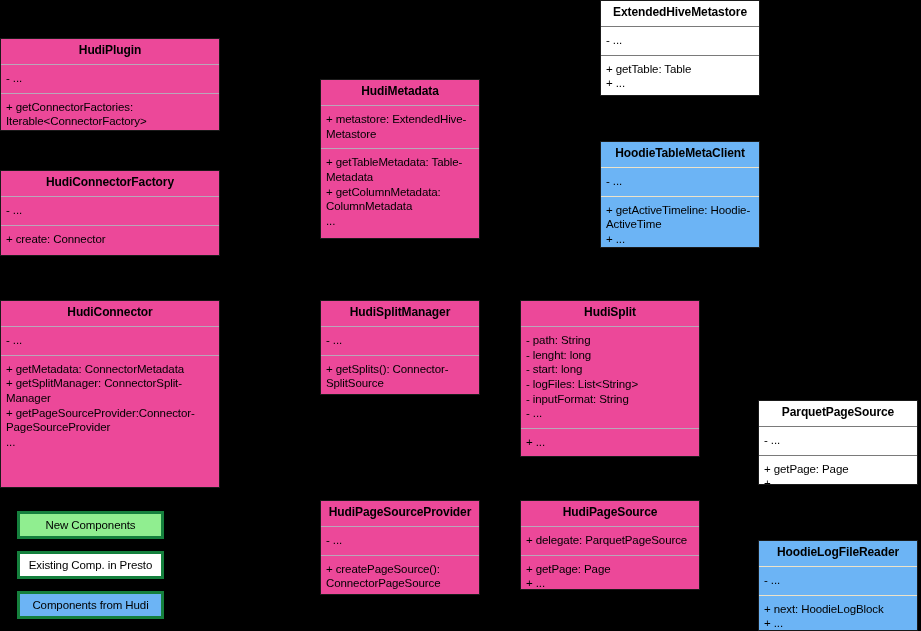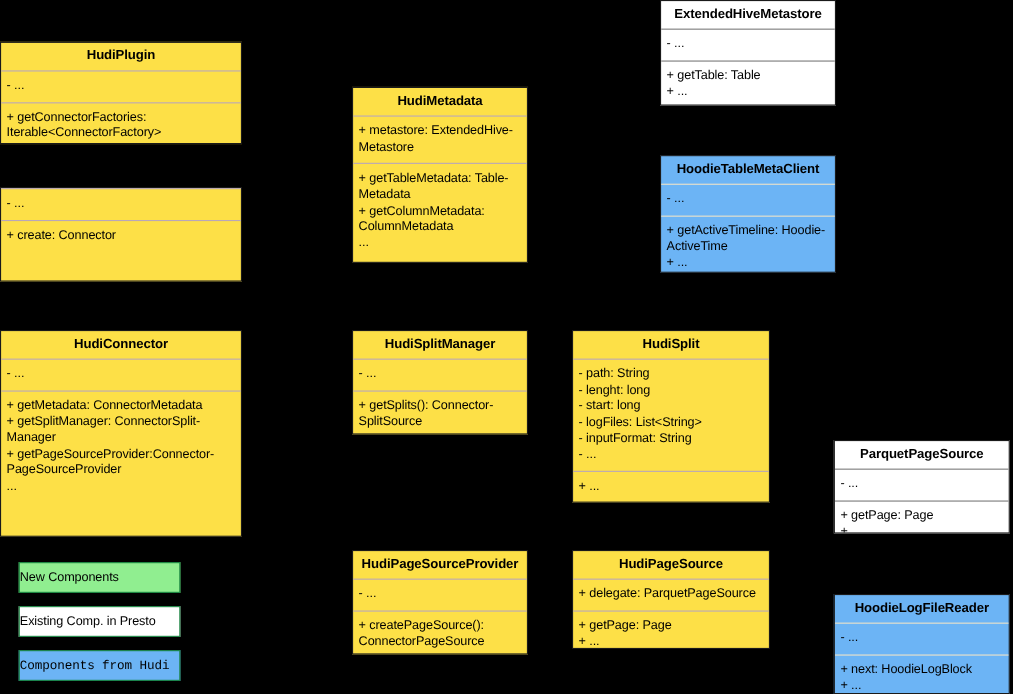--- a/index.html
+++ b/index.html
@@ -21,21 +21,21 @@
     width: 921px;
     height: 631px;
   }
   .uml-class {
     position: absolute;
     box-sizing: border-box;
     border: 1px solid #1a1a1a;
     background: #90ee90;
     overflow: hidden;
   }
-  .uml-class.green  { background: #fde047; }
+  .uml-class.green  { background: #ec4899; }
   .uml-class.white  { background: #ffffff; }
   .uml-class.blue   { background: #6cb4f5; }
 
   .uml-title {
     font-size: 12px;
     font-weight: bold;
     text-align: center;
     padding: 5px 4px 6px 4px;
     line-height: 1.15;
     letter-spacing: -0.1px;
@@ -56,24 +56,24 @@
   }
   .uml-compartment .row {
     white-space: pre-wrap;
     word-break: normal;
   }
 
   
   .legend-item {
     position: absolute;
     box-sizing: border-box;
-    border: 1px solid #15803d;
+    border: 3px solid #15803d;
     display: flex;
     align-items: center;
-    justify-content: flex-start;
+    justify-content: center;
     font-size: 11.5px;
     letter-spacing: -0.1px;
     text-align: center;
   }
   .legend-item.green { background: #90ee90; }
   .legend-item.white { background: #ffffff; }
   .legend-item.blue  { background: #6cb4f5; }
 </style>
 </head>
 <body>
@@ -85,20 +85,21 @@
       <div class="uml-compartment">
         <div class="row">- ...</div>
       </div>
       <div class="uml-sep"></div>
       <div class="uml-compartment">
         <div class="row">+ getConnectorFactories:</div>
         <div class="row">Iterable&lt;ConnectorFactory&gt;</div>
       </div>
     </div>
     <div class="uml-class green" style="left: 0px; top: 170px; width: 220px; height: 86px;">
+      <div class="uml-title">HudiConnectorFactory</div>
       <div class="uml-sep"></div>
       <div class="uml-compartment">
         <div class="row">- ...</div>
       </div>
       <div class="uml-sep"></div>
       <div class="uml-compartment">
         <div class="row">+ create: Connector</div>
       </div>
     </div>
     <div class="uml-class green" style="left: 0px; top: 300px; width: 220px; height: 188px;">
@@ -233,16 +234,16 @@
         <div class="row">+ next: HoodieLogBlock</div>
         <div class="row">+ ...</div>
       </div>
     </div>
     <div class="legend-item green" style="left: 17px; top: 511px; width: 147px; height: 28px;">
       <span>New Components</span>
     </div>
     <div class="legend-item white" style="left: 17px; top: 551px; width: 147px; height: 28px;">
       <span>Existing Comp. in Presto</span>
     </div>
-    <div class="legend-item blue" style="left: 17px; top: 591px; width: 147px; height: 28px; font-family: Liberation Mono, monospace;">
+    <div class="legend-item blue" style="left: 17px; top: 591px; width: 147px; height: 28px;">
       <span>Components from Hudi</span>
     </div>
   </div>
 
 </body></html>

